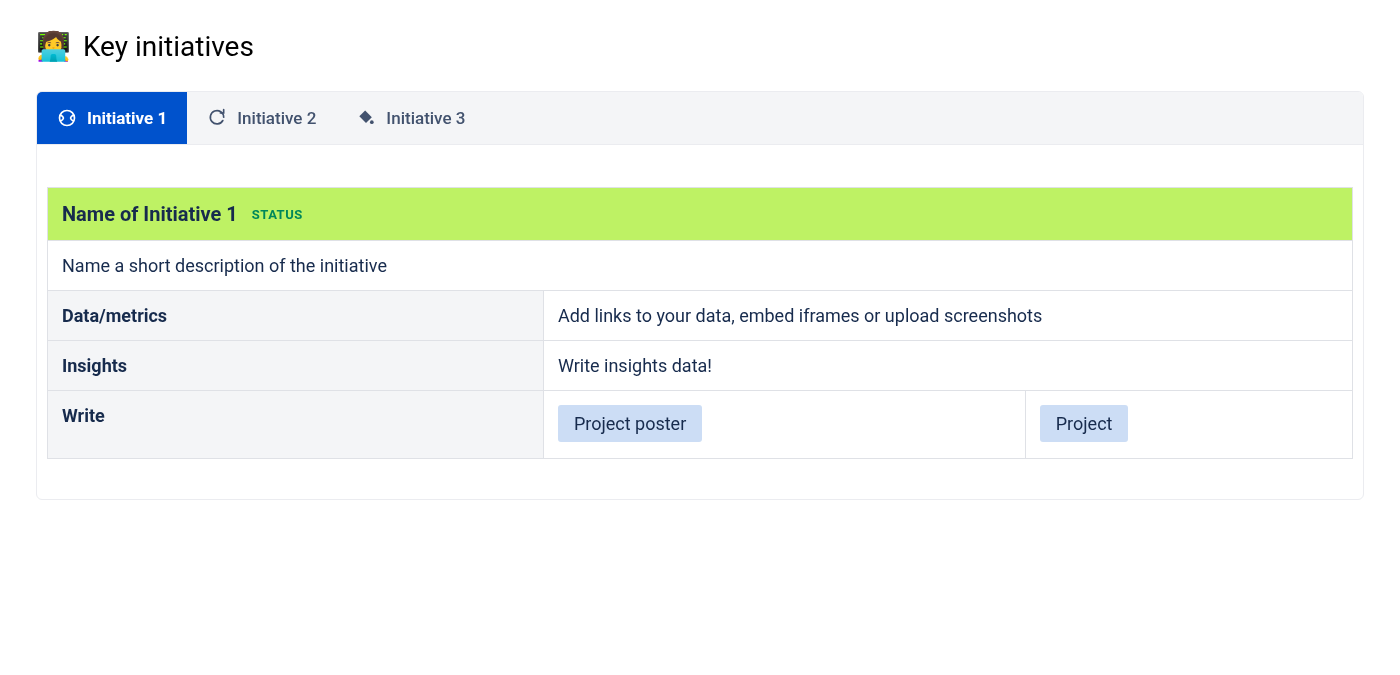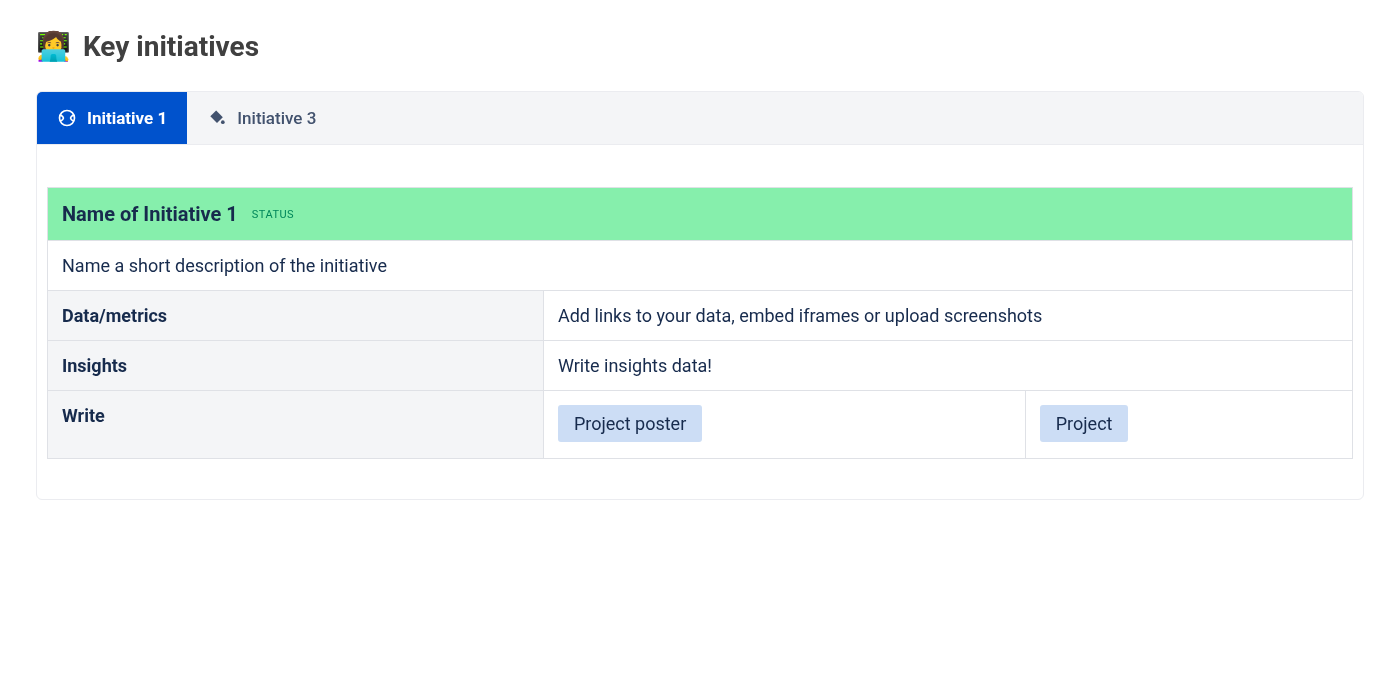--- a/index.html
+++ b/index.html
@@ -18,22 +18,22 @@
     align-items: center;
     gap: 12px;
     margin-bottom: 28px;
   }
   .heading-emoji {
     font-size: 28px;
     line-height: 1;
   }
   .heading-title {
     font-size: 28px;
-    font-weight: 700;
-    color: #404040;
+    font-weight: 400;
+    color: #000000;
   }
   .panel {
     border: 1px solid #EBECF0;
     border-radius: 6px;
     overflow: hidden;
     background: #fff;
   }
   .tabs {
     display: flex;
     background: #F4F5F7;
@@ -70,35 +70,35 @@
   }
   table.details th,
   table.details td {
     border: 1px solid #DFE1E6;
     padding: 14px 14px;
     text-align: left;
     font-size: 18px;
     vertical-align: top;
   }
   .title-row td {
-    background: #86efac;
+    background: #bef264;
   }
   .title-cell {
     display: flex;
     align-items: center;
     gap: 14px;
   }
   .title-text {
     font-size: 20px;
     font-weight: 700;
     color: #172B4D;
   }
   .status-badge {
-    font-size: 11px;
-    font-weight: 400;
+    font-size: 13px;
+    font-weight: 700;
     letter-spacing: 0.5px;
     color: #00875A;
     text-transform: uppercase;
   }
   .desc-text { color: #172B4D; }
   .label-cell {
     background: #F4F5F7;
     font-weight: 700;
     color: #172B4D;
     width: 38%;
@@ -134,20 +134,29 @@
         <span>
           <svg viewBox="0 0 24 24" fill="none" stroke="currentColor" stroke-width="2">
             <circle cx="12" cy="12" r="9"></circle>
             <path d="M4 8 C 9 11, 9 13, 4 16"></path>
             <path d="M20 8 C 15 11, 15 13, 20 16"></path>
           </svg>
         </span>
         <span>Initiative 1</span>
       </button>
 
+      <button type="button" class="tab">
+        <span>
+          <svg viewBox="0 0 24 24" fill="none" stroke="currentColor" stroke-width="2" stroke-linecap="round">
+            <path d="M20 11 A8 8 0 1 0 19 15"></path>
+            <path d="M16 6 L20 6 L20 2"></path>
+          </svg>
+        </span>
+        <span>Initiative 2</span>
+      </button>
 
       <button type="button" class="tab">
         <span>
           <svg viewBox="0 0 24 24" fill="currentColor">
             <path d="M11 3 L4 10 L12 18 L19 11 Z"></path>
             <circle cx="19" cy="17" r="2.2"></circle>
           </svg>
         </span>
         <span>Initiative 3</span>
       </button>

